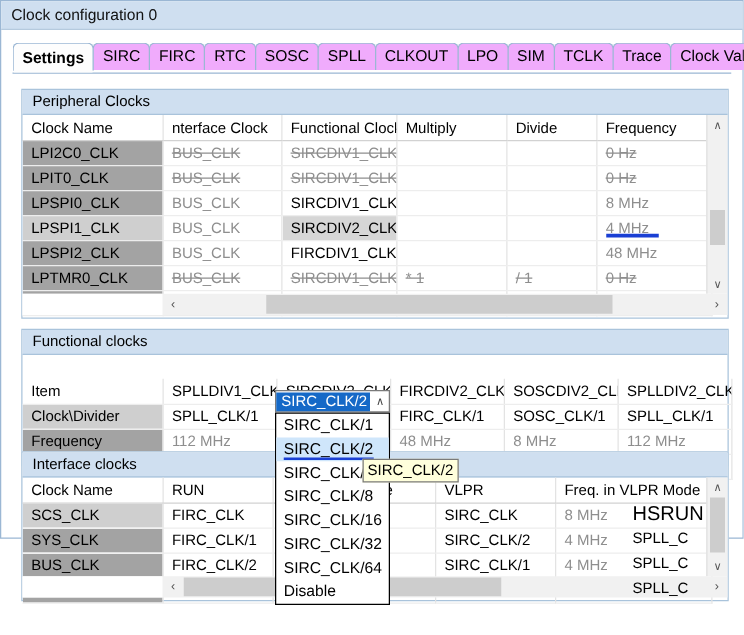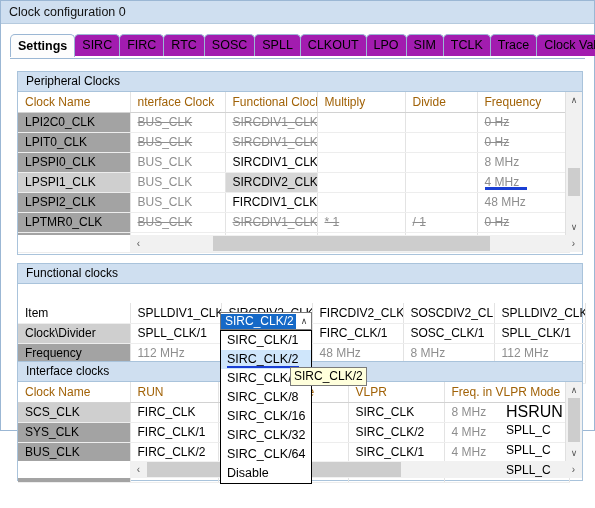--- a/index.html
+++ b/index.html
@@ -12,39 +12,39 @@
        border:1px solid #9bb7d4;background:#ffffff;}
   
   .titlebar{height:22px;background:#cfdff0;border-bottom:1px solid #b5cade;
             display:flex;align-items:center;padding-left:8px;font-size:12.5px;color:#111;}
   
   .tabstrip{position:relative;height:25px;margin-top:10px;padding-left:9px;
             display:flex;align-items:flex-start;}
   .tabstrip::after{content:"";position:absolute;left:9px;right:9px;bottom:0;
                    height:1px;background:#9bb7d4;}
   .tab{position:relative;height:21px;line-height:21px;padding:0 7px;font-size:12.5px;
-       background:#a21caf;border:1px solid #9bb7d4;border-bottom:none;
+       background:#f0abfc;border:1px solid #9bb7d4;border-bottom:none;
        border-radius:5px 5px 0 0;margin-right:-1px;color:#000;white-space:nowrap;
        transform:skewX(0deg);}
   .tab.sel{background:#fdfdfd;font-weight:bold;z-index:5;height:22px;line-height:22px;
            border-color:#9bb7d4;}
   .tab.sel::after{content:"";position:absolute;left:0;right:0;bottom:-1px;height:2px;background:#fdfdfd;}
   .tabfill{flex:1;border-bottom:1px solid #9bb7d4;height:21px;}
   
   .panel{position:absolute;left:16px;right:11px;border:1px solid #a9c3db;background:#fff;}
   .panel-hdr{height:19px;line-height:19px;background:#cfdff0;padding-left:8px;
              font-size:12px;color:#000;border-bottom:1px solid #a9c3db;}
   
   .gridwrap{position:relative;}
   table.grid{border-collapse:collapse;table-layout:fixed;font-size:12px;}
   table.grid th,table.grid td{
       height:20px;padding:0 0 0 7px;text-align:left;font-weight:normal;
       white-space:nowrap;overflow:hidden;border-right:1px solid #e3e3e3;
       border-bottom:1px solid #ededed;box-sizing:border-box;}
-  table.grid th{border-bottom:1px solid #d2d2d2;color:#a16207;background:#fff;}
+  table.grid th{border-bottom:1px solid #d2d2d2;color:#000000;background:#fff;}
   td.dim{color:#8e8e8e;}
   td.strike,th.strike{color:#8e8e8e;text-decoration:line-through;}
   td.rowhdr{background:#a3a3a3;color:#000;}
   td.rowhdr.sel{background:#cfcfcf;}
   td.cellsel{background:#d6d6d6;}
   td.underline{position:relative;}
   td.underline .ul{position:absolute;left:7px;width:42px;bottom:2px;height:2.5px;background:#1a3fd4;}
   
   .vsb{position:absolute;top:0;right:0;width:16px;bottom:0;background:#f1f1f1;
        border-left:1px solid #e0e0e0;}

